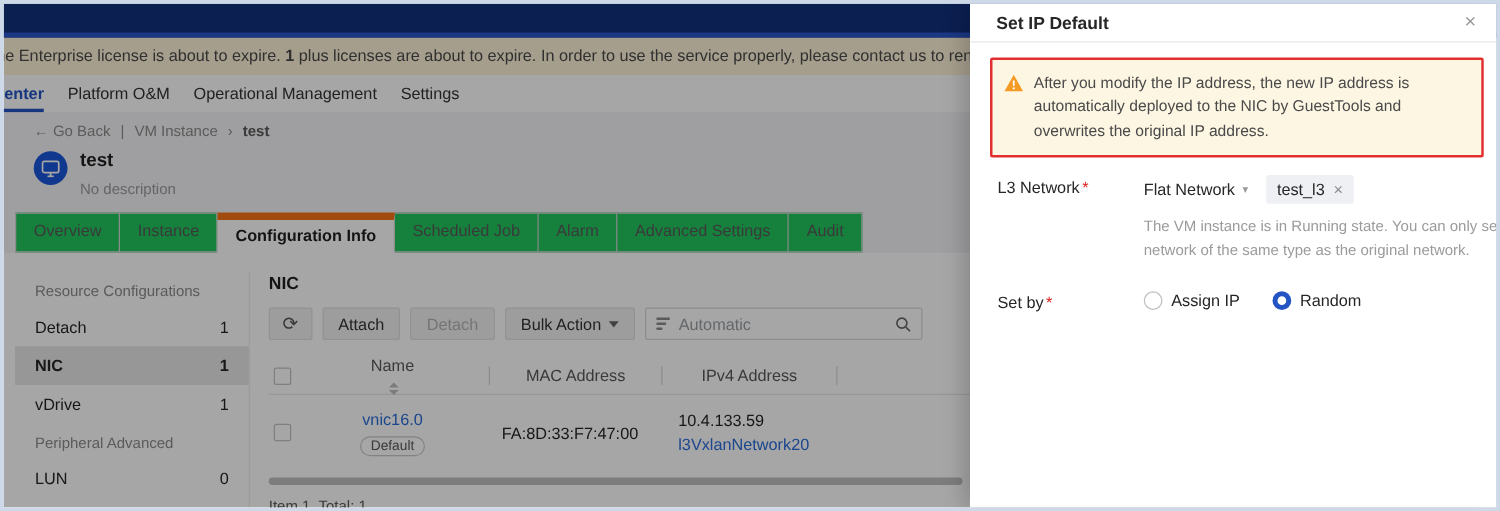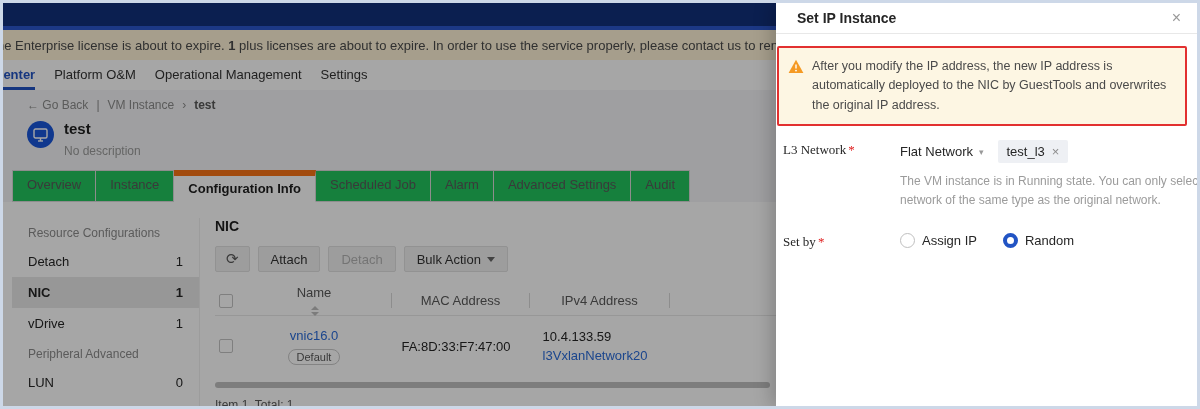--- a/index.html
+++ b/index.html
@@ -81,27 +81,27 @@
   .hscroll { margin-top:6px; width:555px; height:6px; background:#c1c1c1; border-radius:3px; cursor:pointer; }
   .tbl-footer { margin-top:10px; font-size:12px; color:#595959; }
 
   
   .overlay { position:absolute; inset:0; background:rgba(0,0,0,0.35); z-index:5; }
   .panel { position:absolute; top:0; bottom:0; left:773px; right:0; background:#ffffff; z-index:10;
            box-shadow:-6px 0 16px rgba(0,0,0,0.18); }
   .panel-header { height:31px; border-bottom:1px solid #e8e8e8; display:flex; align-items:center; justify-content:space-between; padding:0 16px 0 21px; }
   .panel-title { font-size:14px; font-weight:bold; color:#262626; }
   .panel-close { color:#999; font-size:16px; cursor:pointer; line-height:1; }
-  .panel-body { padding:12px 10px 0 1px; }
+  .panel-body { padding:12px 10px 0 16px; }
   .warnbox { border:2px solid #e23030; background:#fdf6e3; border-radius:2px; padding:9px 10px 9px 9px;
              display:flex; gap:8px; }
   .warn-text { font-size:12.5px; color:#4a4a4a; line-height:1.55; }
   .form { padding:14px 0 0 6px; }
   .form-row { display:flex; margin-bottom:10px; }
-  .form-label { width:117px; font-size:13px; color:#262626; padding-top:2px; flex:0 0 auto;font-family:Liberation Serif, serif; }
+  .form-label { width:117px; font-size:13px; color:#262626; padding-top:2px; flex:0 0 auto; }
   .req { color:#e02020; margin-left:2px; }
   .form-control { flex:1; }
   .select-line { display:flex; align-items:center; gap:6px; }
   .select-value { font-size:13px; color:#262626; cursor:pointer; }
   .select-caret { font-size:9px; color:#999; cursor:pointer; font-family:"DejaVu Sans", sans-serif; }
   .tag { display:inline-flex; align-items:center; gap:7px; background:#eef0f4; border-radius:2px;
          padding:4px 9px; font-size:13px; color:#262626; margin-left:8px; }
   .tag-close { color:#8c8c8c; cursor:pointer; font-size:13px; line-height:1; }
   .helper { margin-top:9px; font-size:12px; color:#9b9b9b; line-height:1.6; width:312px; }
   .setby-row { margin-top:21px; }
@@ -200,20 +200,32 @@
       <div class="toolbar">
         <button class="btn icon-btn">
             <span>⟳</span>
           </button>
         <button class="btn">Attach</button>
         <button class="btn disabled">Detach</button>
         <button class="btn">
           <span>Bulk Action</span>
           <span class="caret-down"></span>
         </button>
+        <div class="search-box">
+          <span class="filter-icon">
+              <i></i>
+              <i style="width:8px"></i>
+              <i style="width:5px"></i>
+            </span>
+          <span class="search-text">Automatic</span>
+          <svg width="13" height="13" viewBox="0 0 13 13">
+            <circle cx="5.5" cy="5.5" r="4" fill="none" stroke="#666" stroke-width="1.3"></circle>
+            <line x1="8.7" y1="8.7" x2="12" y2="12" stroke="#666" stroke-width="1.3"></line>
+          </svg>
+        </div>
       </div>
 
       <div class="tbl">
         <div class="tr head">
           <div class="cell c-check">
               <span class="checkbox"></span>
             </div>
           <div class="cell c-name">
             <span>Name</span>
             <span class="sorter">
@@ -245,21 +257,21 @@
         <div class="hscroll"></div>
         <div class="tbl-footer">Item 1, Total: 1</div>
       </div>
     </div>
   </div>
 
   <div class="overlay"></div>
 
   <div class="panel">
     <div class="panel-header">
-      <span class="panel-title">Set IP Instance</span>
+      <span class="panel-title">Set IP Default</span>
       <span class="panel-close">×</span>
     </div>
     <div class="panel-body">
       <div class="warnbox">
         <svg width="16" height="15" viewBox="0 0 16 15" style="flex:0 0 auto; margin-top:2px;">
           <path d="M8 0.8 L15.4 14 L0.6 14 Z" fill="#f59a23"></path>
           <rect x="7.3" y="5.2" width="1.4" height="4.6" rx="0.7" fill="#ffffff"></rect>
           <circle cx="8" cy="11.6" r="0.9" fill="#ffffff"></circle>
         </svg>
         <div class="warn-text">After you modify the IP address, the new IP address is automatically deployed to the NIC by GuestTools and overwrites the original IP address.</div>

